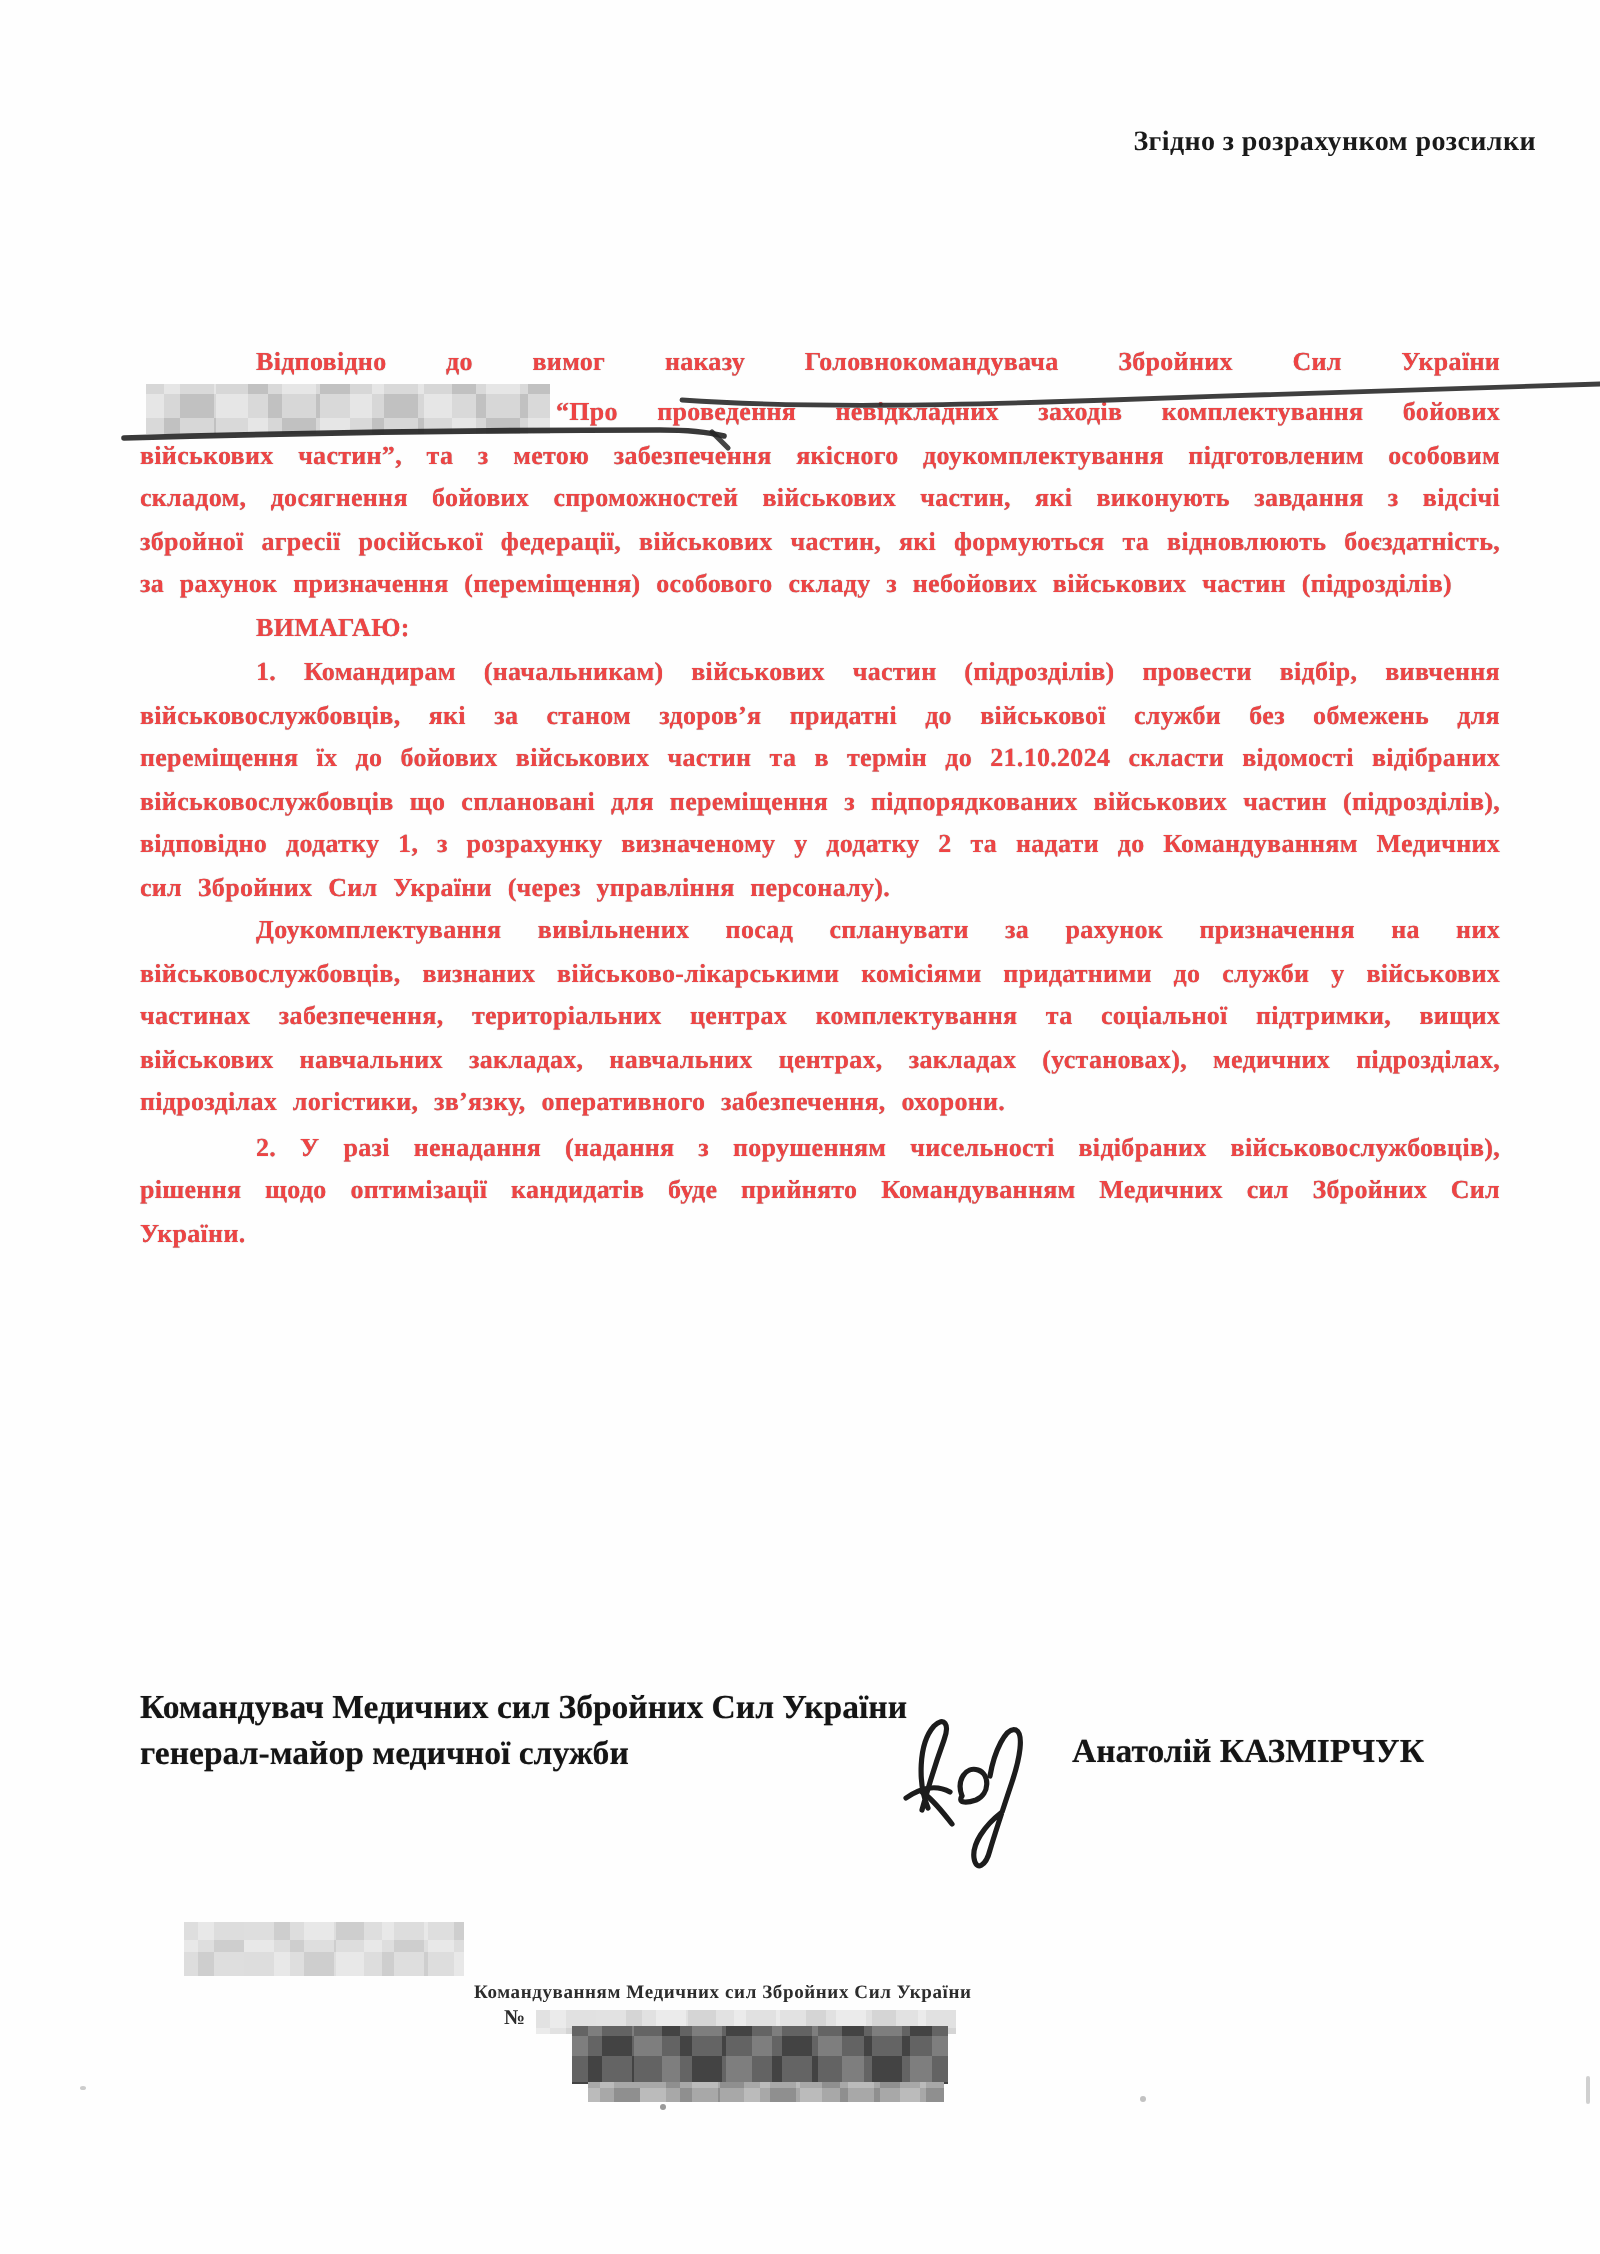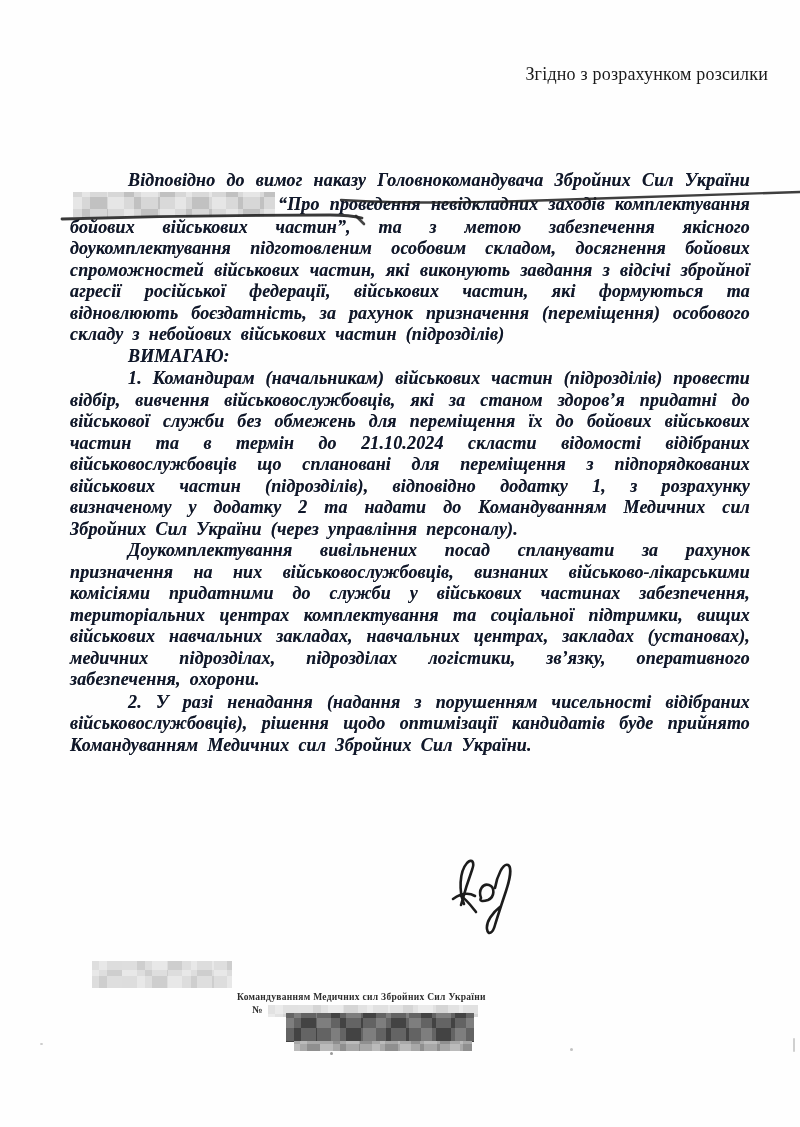--- a/index.html
+++ b/index.html
@@ -13,40 +13,39 @@
     width:800px;
     height:1127px;
     background:#fefefe;
     overflow:hidden;
   }
   
   .dist-note{
     position:absolute;
     top:64px;
     right:32px;
-    font-size:18px;
-    font-weight:400;
+    font-size:14px;
+    font-weight:700;
     letter-spacing:.2px;
     color:#1a1a1a;
   }
   
   .body-text{
     position:absolute;
     left:70px;
     top:170px;
     width:680px;
-    font-size:18px;
+    font-size:13px;
     font-weight:700;
     line-height:21.5px;
     text-align:justify;
     word-spacing:4.5px;
     letter-spacing:.15px;
-    color:#0f172a;
+    color:#ef4444;
     text-shadow:0 0 .4px rgba(20,20,20,.55);
-    font-style:italic;
   }
   .para{ text-indent:58px; margin:0; }
   .demand{ margin-top:0; }
   .item{ margin-top:1px; }
   
   .redact-inline{
     display:inline-block;
     width:202px;
     height:25px;
     vertical-align:-7px;
@@ -166,20 +165,23 @@
     <p class="para item">2. У разі ненадання (надання з порушенням чисельності відібраних військовослужбовців), рішення щодо оптимізації кандидатів буде прийнято Командуванням Медичних сил Збройних Сил України.</p>
   </div>
 
   <svg class="pen-overlay" width="800" height="1127" viewBox="0 0 800 1127">
     <path d="M341,200 C400,204 470,203 555,200 C640,197 730,194 800,192" fill="none" stroke="#242424" stroke-width="2.4" stroke-linecap="round" opacity="0.88"></path>
     <path d="M62,219 C130,217 230,215 330,215 C344,215 354,216 362,218" fill="none" stroke="#242424" stroke-width="2.8" stroke-linecap="round" opacity="0.9"></path>
     <path d="M356,216 l8,8" fill="none" stroke="#242424" stroke-width="2.6" stroke-linecap="round" opacity="0.85"></path>
   </svg>
 
   <div class="sig-block">
+    <div>Командувач Медичних сил Збройних Сил України</div>
+    <div>генерал-майор медичної служби</div>
+    <div class="sig-name">Анатолій КАЗМІРЧУК</div>
   </div>
 
   <svg class="sig-scrawl" width="80" height="92" viewBox="0 0 80 92">
     <g fill="none" stroke="#1c1c1c" stroke-width="2.6" stroke-linecap="round">
       <path d="M14,52 C9,40 9,20 17,11 C22,6 25,10 22,18 C18,29 14,42 11,53"></path>
       <path d="M3,47 C10,42 18,40 25,44 M11,44 C17,48 22,55 26,60"></path>
       <path d="M31,46 C28,38 33,31 39,33 C45,35 45,45 38,48 C32,50 29,49 31,46"></path>
       <path d="M45,36 C47,24 53,11 58,13 C62,15 60,27 56,39 C52,51 48,63 45,73 C43,81 38,84 37,77 C36,70 42,61 51,54"></path>
     </g>
   </svg>

